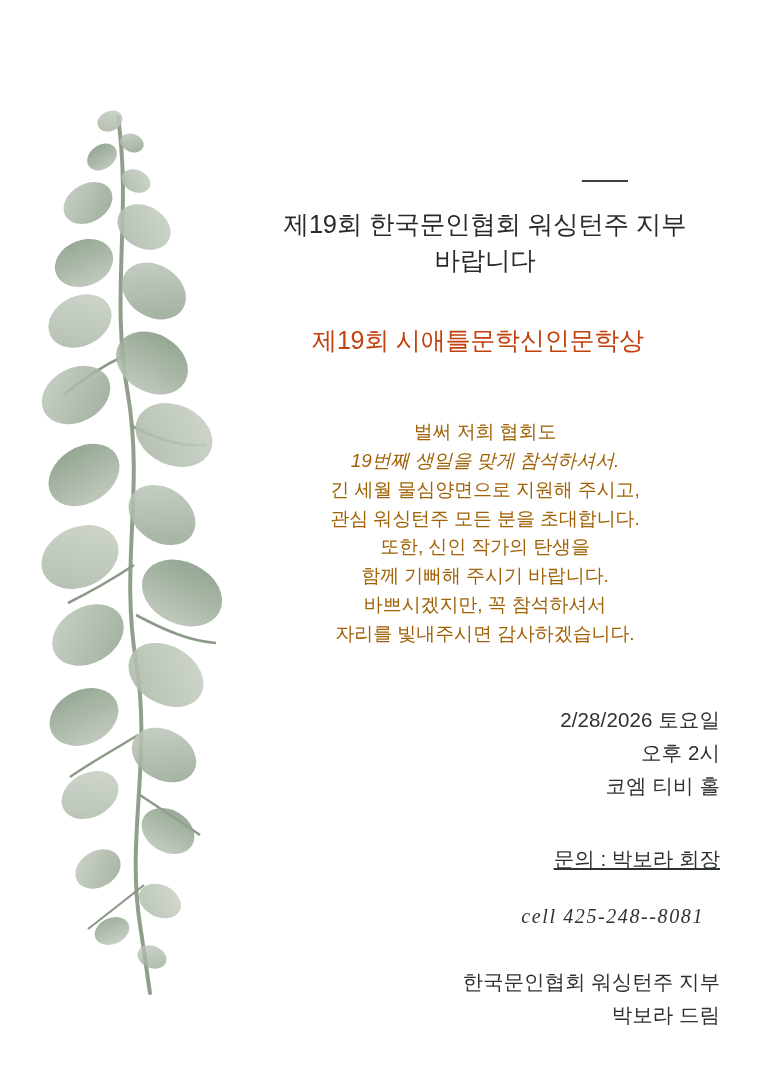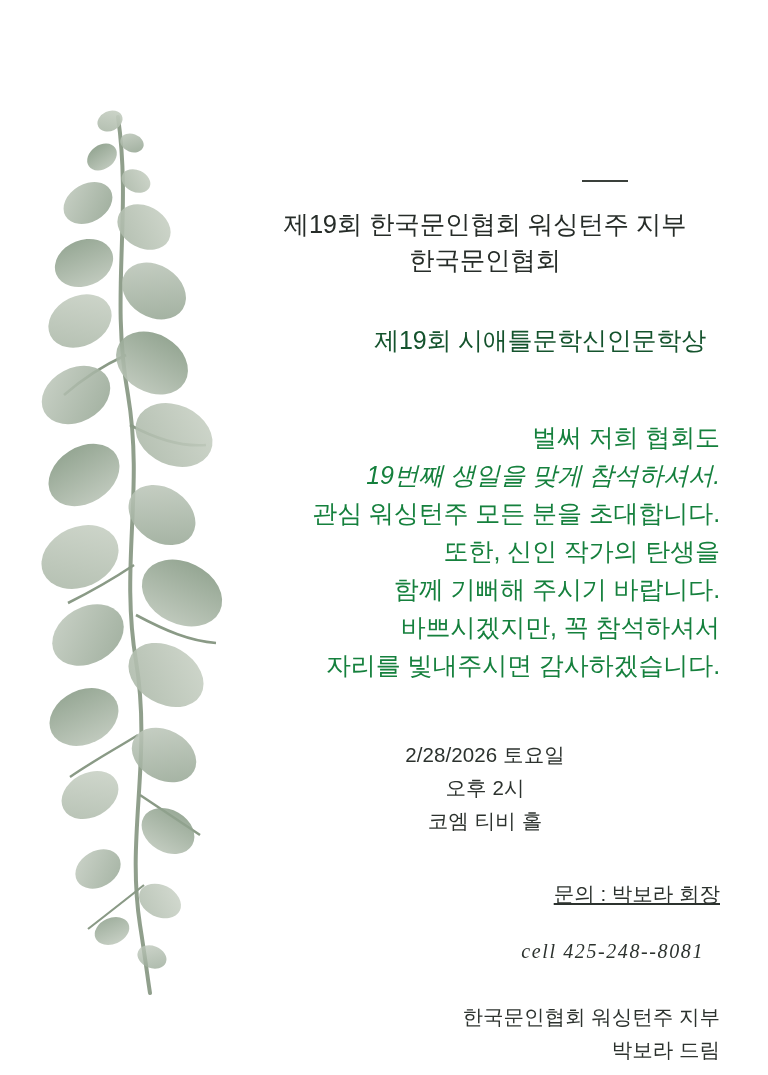--- a/index.html
+++ b/index.html
@@ -51,43 +51,43 @@
     letter-spacing: -0.2px;
     margin: 0 0 44px 0;
     text-align: center;
     color: #262c28;
   }
 
   .subtitle {
     font-size: 25px;
     line-height: 1.5;
     margin: 0 0 58px 0;
-    text-align: right;
+    text-align: center;
     letter-spacing: -0.2px;
-    color: #14532d;
+    color: #c2410c;
   }
   .subtitle .line-1 { display: block; padding-right: 14px; }
   .subtitle .line-2 { display: block; }
 
   .body-text {
-    font-size: 25px;
+    font-size: 19px;
     line-height: 1.52;
     margin: 0 0 54px 0;
-    text-align: right;
+    text-align: center;
     letter-spacing: -0.1px;
-    color: #15803d;
+    color: #a16207;
   }
   .body-text .bl { display: block; }
   .body-text .num { font-style: italic; }
 
   .details {
     font-size: 20.5px;
     line-height: 1.62;
     margin: 0 0 40px 0;
-    text-align: center;
+    text-align: right;
     letter-spacing: 0.1px;
     color: #2c322e;
   }
   .details .dl { display: block; }
 
   .contact {
     font-size: 20.5px;
     line-height: 1.6;
     margin: 0 0 30px 0;
     text-align: right;
@@ -176,30 +176,31 @@
     <ellipse cx="112" cy="862" rx="15" ry="11" fill="url(#lg1)" transform="rotate(22 112 862)" opacity="0.78"></ellipse>
   </svg>
 </div>
 
 <div class="content">
 
   <div class="rule"></div>
 
   <div class="title">
     <span>제19회 한국문인협회 워싱턴주 지부</span><br>
-    <span>한국문인협회</span>
+    <span>바랍니다</span>
   </div>
 
   <div class="subtitle">
     <span class="line-1">제19회 시애틀문학신인문학상</span>
   </div>
 
   <div class="body-text">
     <span class="bl">벌써 저희 협회도</span>
     <span class="bl num">19번째 생일을 맞게 참석하셔서.</span>
+    <span class="bl">긴 세월 물심양면으로 지원해 주시고,</span>
     <span class="bl">관심 워싱턴주 모든 분을 초대합니다.</span>
     <span class="bl">또한, 신인 작가의 탄생을</span>
     <span class="bl">함께 기뻐해 주시기 바랍니다.</span>
     <span class="bl">바쁘시겠지만, 꼭 참석하셔서</span>
     <span class="bl">자리를 빛내주시면 감사하겠습니다.</span>
   </div>
 
   <div class="details">
     <span class="dl">2/28/2026 토요일</span>
     <span class="dl">오후 2시</span>

